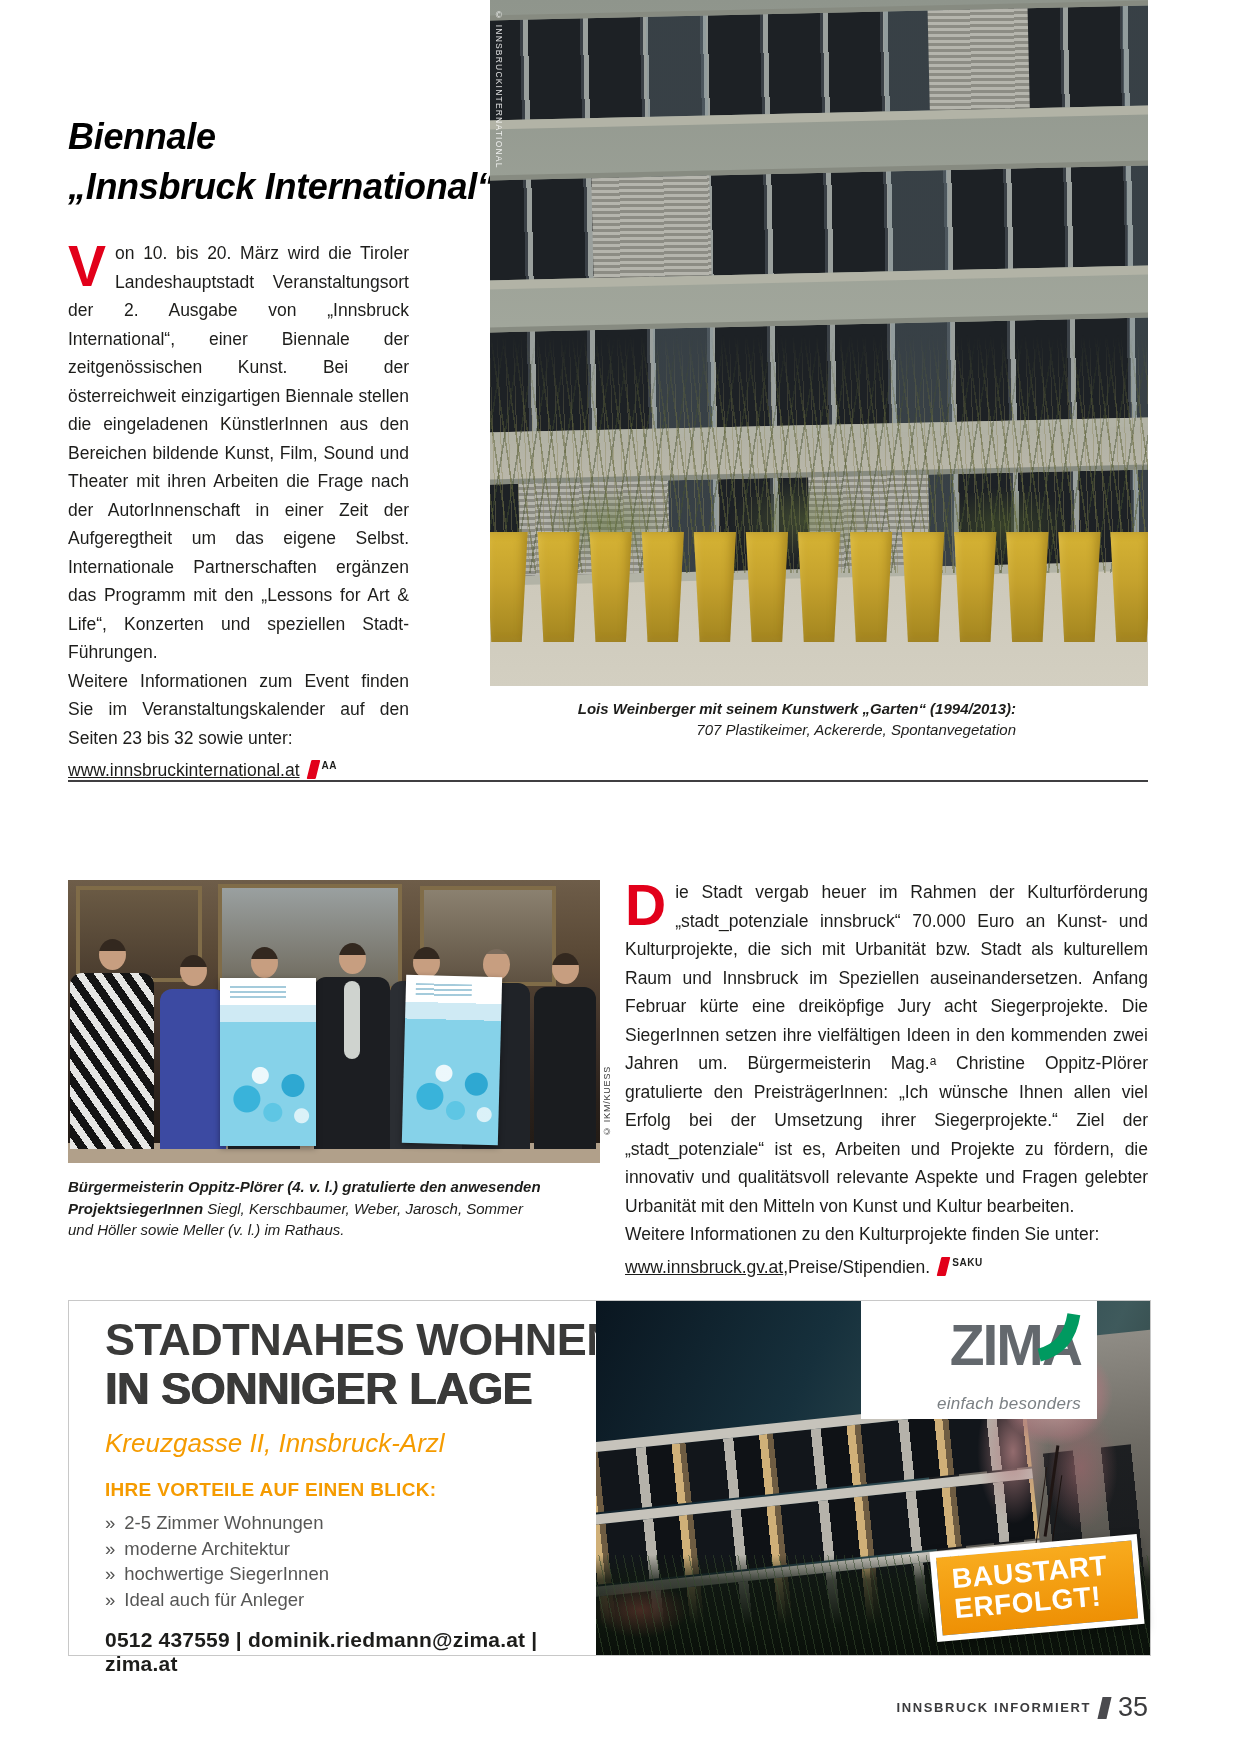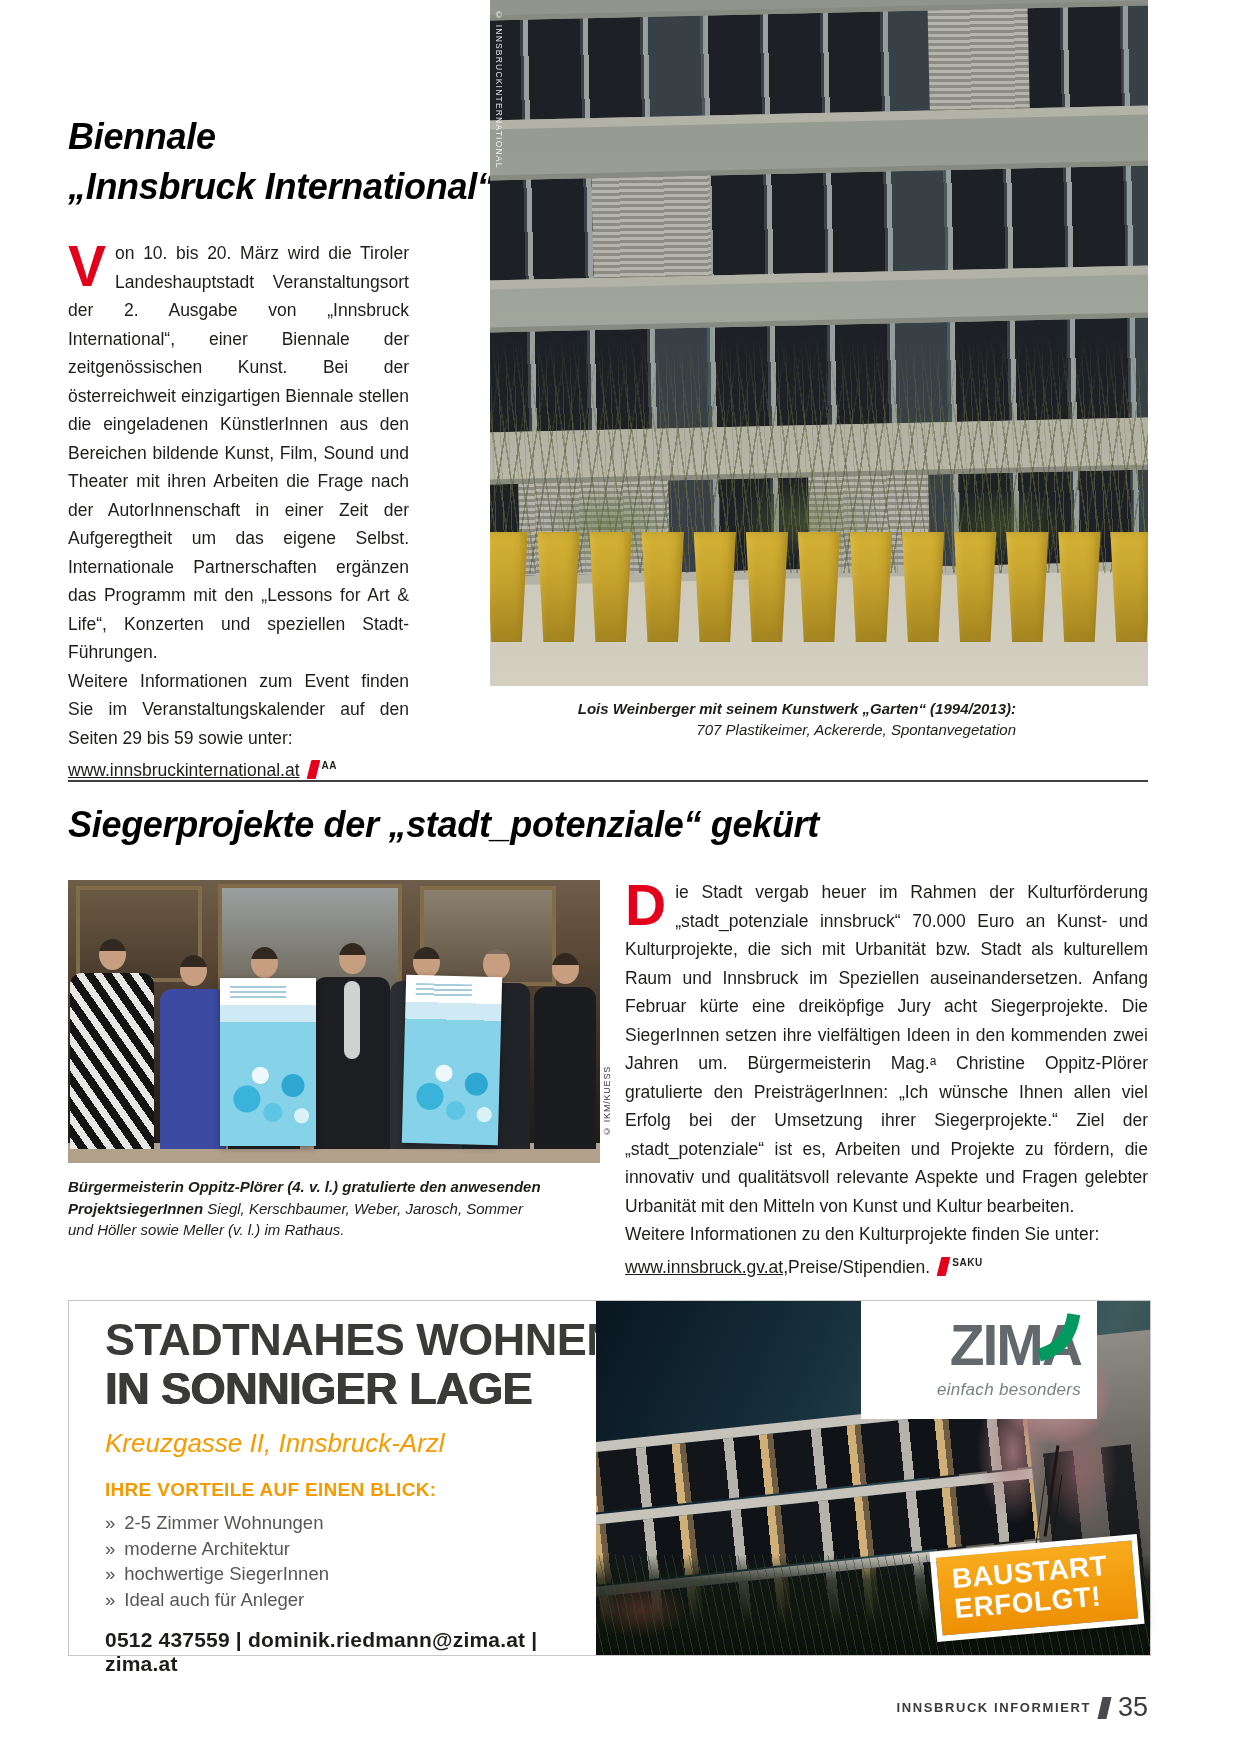--- a/index.html
+++ b/index.html
@@ -134,21 +134,21 @@
       background:linear-gradient(180deg,rgba(12,18,12,0) 0%,rgba(16,24,16,0.75) 25%,#0d150d 70%,#0a100a 100%);}
   .garden::after{content:"";position:absolute;inset:0;
       background:repeating-linear-gradient(78deg,transparent 0 7px,rgba(52,72,44,0.55) 7px 8px),
                  radial-gradient(70px 40px at 8% 55%,rgba(140,70,60,0.45),transparent 70%);}
 
   .zima{position:absolute;left:792px;top:0;width:236px;height:118px;background:#fff;}
   .zima-inner{position:absolute;right:16px;top:16px;text-align:right;}
   .zima-word{position:relative;display:inline-block;font-weight:700;font-size:57px;line-height:1;
              color:#63686d;letter-spacing:-2px;}
   .zima-swoosh{position:absolute;right:-5px;top:-10px;width:52px;height:58px;}
-  .zima-tag{margin-top:6px;color:#7b8084;font-style:italic;font-size:17px;letter-spacing:0.3px;}
+  .zima-tag{margin-top:20px;color:#7b8084;font-style:italic;font-size:17px;letter-spacing:0.3px;}
 
   .badge{position:absolute;right:9px;bottom:22px;width:178px;transform:rotate(-5deg);
          background:linear-gradient(180deg,#f8ab1e 0%,#ee9004 100%);border:6px solid #fff;
          box-shadow:0 5px 12px rgba(0,0,0,0.35);padding:8px 4px 10px 14px;}
   .badge-line{color:#fff;font-weight:700;font-size:28px;line-height:30px;letter-spacing:0.5px;}
 
   
   .footer{position:absolute;top:1692px;right:92px;display:flex;align-items:center;gap:9px;}
   .footer-brand{font-size:13px;font-weight:700;letter-spacing:1.6px;color:#3b3b3d;}
   .footer-slash{width:9px;height:22px;background:#4a4a4e;transform:skewX(-13deg);}
@@ -160,21 +160,21 @@
 <div class="page">
 
   <section class="article1">
     <h1 class="h-red">
       <span class="h1-line">Biennale</span>
       <span class="h1-line">„Innsbruck International“</span>
     </h1>
     <p class="body-text p-first">
       <span class="dropcap">V</span><span>on 10. bis 20. März wird die Tiroler Landeshauptstadt Veranstaltungsort der 2. Ausgabe von „Innsbruck International“, einer Biennale der zeitgenössischen Kunst. Bei der österreichweit einzigartigen Biennale stellen die eingeladenen KünstlerInnen aus den Bereichen bildende Kunst, Film, Sound und Theater mit ihren Arbeiten die Frage nach der AutorInnenschaft in einer Zeit der Aufgeregtheit um das eigene Selbst. Internationale Partnerschaften ergänzen das Programm mit den „Lessons for Art &amp; Life“, Konzerten und speziellen Stadt-Führungen.</span>
     </p>
-    <p class="body-text">Weitere Informationen zum Event finden Sie im Veranstaltungskalender auf den Seiten 29 bis 59 sowie unter:</p>
+    <p class="body-text">Weitere Informationen zum Event finden Sie im Veranstaltungskalender auf den Seiten 23 bis 32 sowie unter:</p>
     <p class="linkline">
       <a class="link" href="#">www.innsbruckinternational.at</a><span class="mark"></span><span class="initials">AA</span>
     </p>
   </section>
 
   <figure class="photo1">
     <div class="facade">
       <div class="winband wb1">
           <div class="blind bl1"></div>
         </div>
@@ -206,21 +206,20 @@
     <div class="credit1">© INNSBRUCKINTERNATIONAL</div>
   </figure>
 
   <div class="caption1">
     <span class="c1b">Lois Weinberger mit seinem Kunstwerk „Garten“ (1994/2013):</span>
     <span class="c1r">707 Plastikeimer, Ackererde, Spontanvegetation</span>
   </div>
 
   <div class="divider"></div>
 
-  <h2 class="h-red h2-title">Siegerprojekte der „stadt_potenziale“ gekürt</h2>
 
   <figure class="photo2">
     <div class="frame fr1"></div>
     <div class="frame fr2"></div>
     <div class="frame fr3"></div>
     <div class="floor2"></div>
     <div class="person pe1">
         <div class="head"></div>
         <div class="torso"></div>
       </div>

